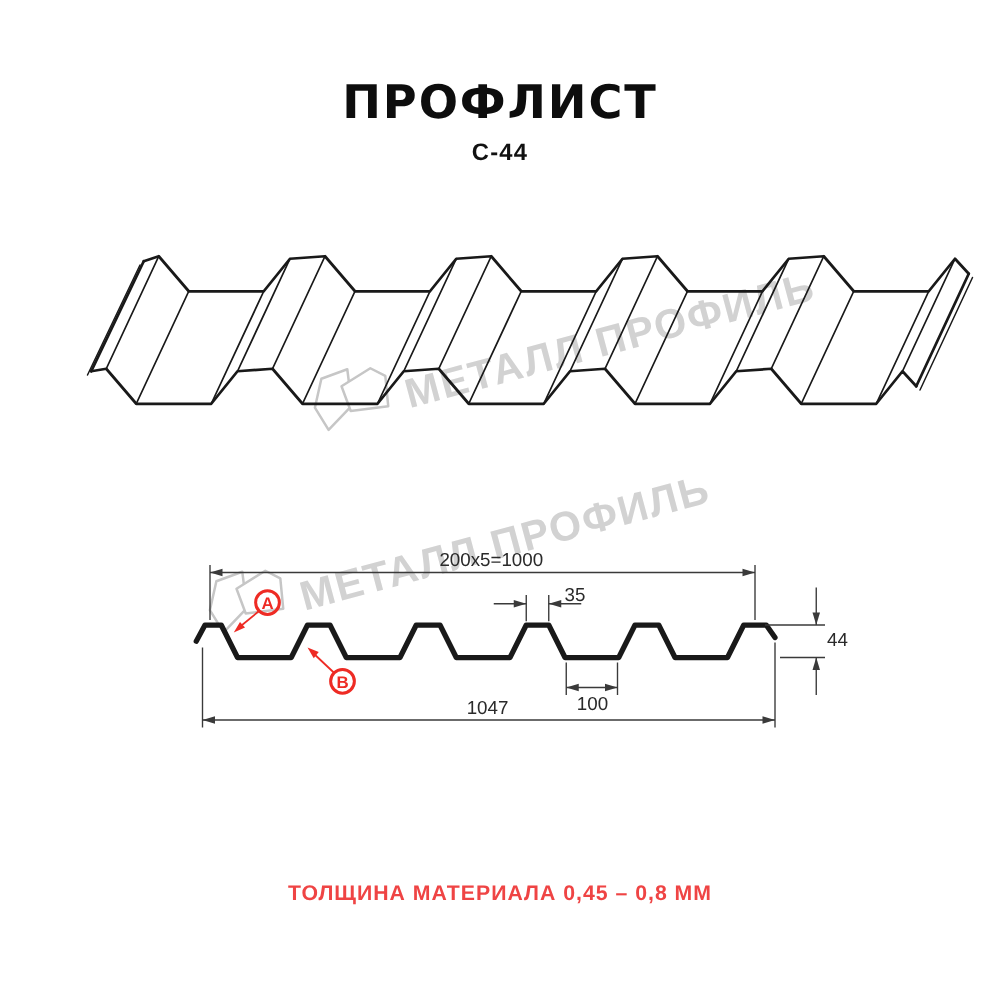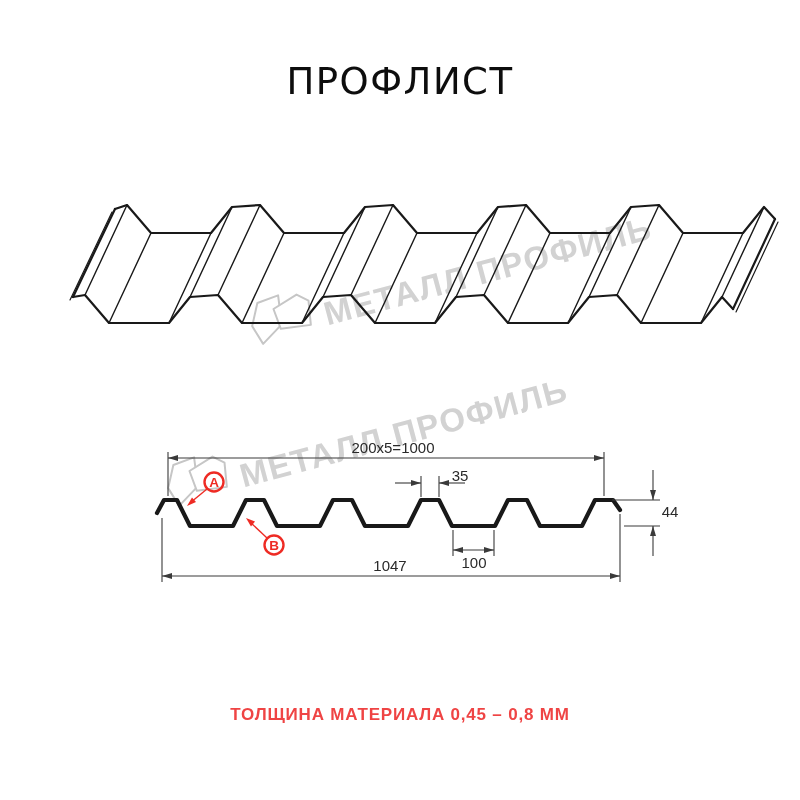--- a/index.html
+++ b/index.html
@@ -1,19 +1,19 @@
 <!DOCTYPE html>
 <html><head>
 <meta charset="utf-8">
 <style>
   html,body{margin:0;padding:0;background:#fff;}
   .stage{position:relative;width:800px;height:800px;background:#fff;overflow:hidden;
          font-family:"Liberation Sans",sans-serif;}
   .title{position:absolute;left:0;top:60px;width:800px;text-align:center;
-         font-family:"DejaVu Sans",sans-serif;font-weight:400;font-size:37px;
+         font-family:"DejaVu Sans",sans-serif;font-weight:700;font-size:37px;
          letter-spacing:1.5px;color:#0d0d0d;z-index:3;}
   .subtitle{position:absolute;left:0;top:112px;width:800px;text-align:center;
          font-weight:700;font-size:19px;letter-spacing:1px;color:#111;z-index:3;}
   .footer-note{position:absolute;left:0;top:705px;width:800px;text-align:center;
          font-weight:700;font-size:17px;letter-spacing:0.8px;color:#ef4444;z-index:3;}
   .watermark{position:absolute;display:flex;align-items:flex-end;z-index:1;
          transform:rotate(-15deg);transform-origin:0 100%;pointer-events:none;}
   .watermark .wm-text{font-weight:700;font-size:33px;letter-spacing:1.5px;
          color:#d2d2d2;white-space:nowrap;margin-left:10px;line-height:36px;}
   .draw-svg{position:absolute;left:0;top:0;z-index:2;}
@@ -24,20 +24,21 @@
   .red-ln{stroke:#ee2b24;fill:none;}
   .red-fill{fill:#ee2b24;stroke:none;}
   .red-label{font-family:"Liberation Sans",sans-serif;font-size:13.5px;fill:#ee2b24;font-weight:700;}
 </style>
 </head>
 <body>
 
 <div class="stage">
 
   <div class="title">ПРОФЛИСТ</div>
+  <div class="subtitle">С-44</div>
 
   <div class="watermark" style="left:256px;top:300px;">
     <span>
       <svg width="66" height="48" viewBox="0 0 66 48">
         <polygon points="3,26 14,5 36,3 32,32 9,46" fill="#ffffff" stroke="#c6c6c6" stroke-width="2" stroke-linejoin="round"></polygon>
         <polygon points="28,15 54,7 64,16 60,40 30,36" fill="#ffffff" stroke="#c6c6c6" stroke-width="2" stroke-linejoin="round"></polygon>
       </svg>
     </span>
     <span class="wm-text">МЕТАЛЛ ПРОФИЛЬ</span>
   </div>

